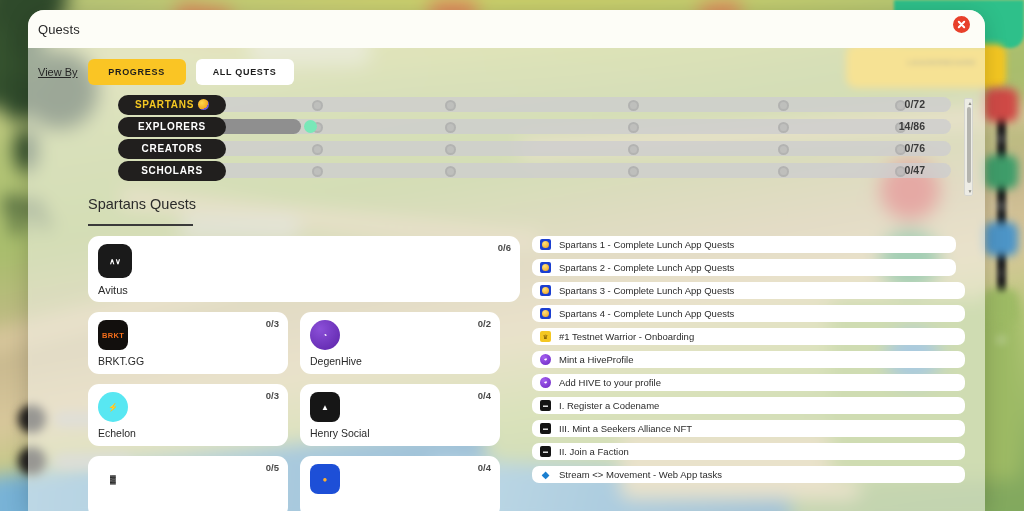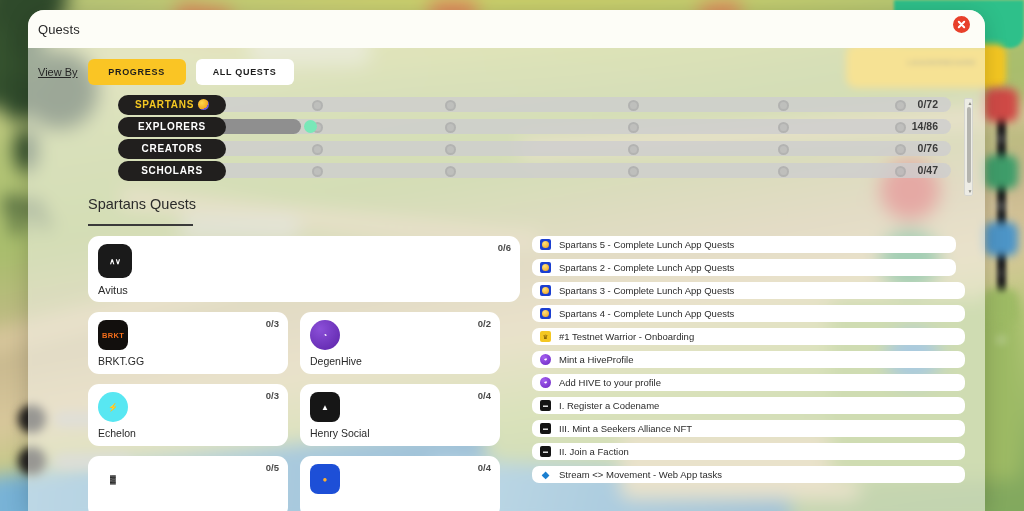--- a/index.html
+++ b/index.html
@@ -196,21 +196,21 @@
     color: #fff; cursor: pointer;
     margin-left: -0px;
   }
   .prog-badge.highlight { color: #f4c722; }
   .badge-emoji {
     width: 11px; height: 11px; border-radius: 50%;
     background: radial-gradient(circle at 35% 35%, #ffd84d, #f0a81f 60%, #7a4ad0 61%, #4aa9e0);
     display: inline-block;
   }
   .prog-count {
-    position: absolute; right: 13px; top: 4px;
+    position: absolute; right: 26px; top: 4px;
     font-size: 10.5px; font-weight: bold; color: #3a3a3a; z-index: 3;
   }
   #prog-scrollbar {
     position: absolute; right: 12px; top: 4px;
     width: 9px; height: 98px;
     background: rgba(238,238,233,.9);
     border: 1px solid #d6d6d0;
     border-radius: 2px;
   }
   #prog-scrollbar .thumb {
@@ -482,21 +482,21 @@
             <div class="qcard-name"></div>
           </div>
         </div>
     </div>
     <div id="right-col">
       <div class="qlist">
           <div class="qitem w-narrow">
             <div class="qitem-icon qi-lunch">
               <span></span>
             </div>
-            <div class="qitem-text">Spartans 5 - Complete Lunch App Quests</div>
+            <div class="qitem-text">Spartans 1 - Complete Lunch App Quests</div>
           </div>
           <div class="qitem w-narrow">
             <div class="qitem-icon qi-lunch">
               <span></span>
             </div>
             <div class="qitem-text">Spartans 2 - Complete Lunch App Quests</div>
           </div>
           <div class="qitem w-wide">
             <div class="qitem-icon qi-lunch">
               <span></span>

